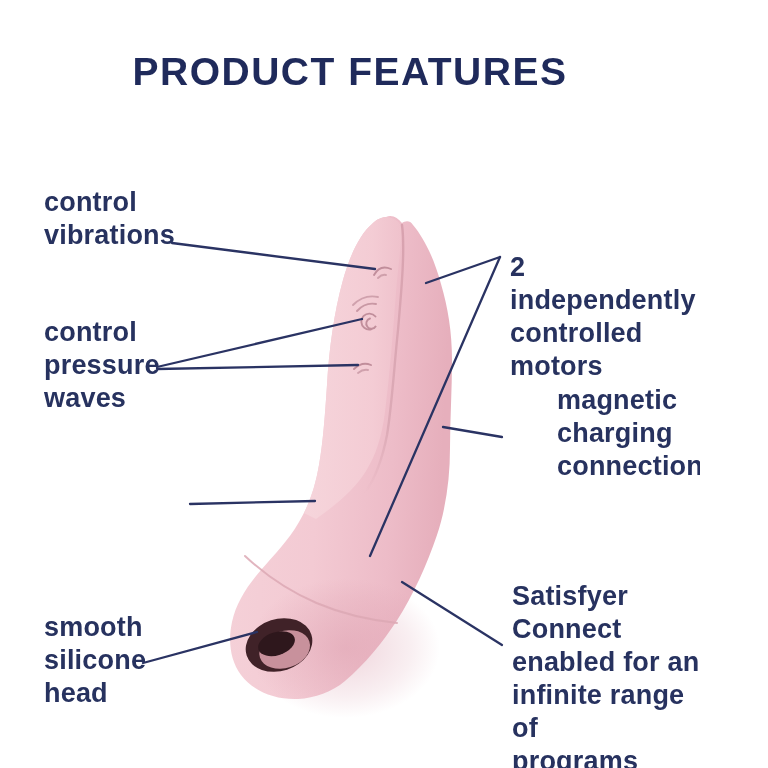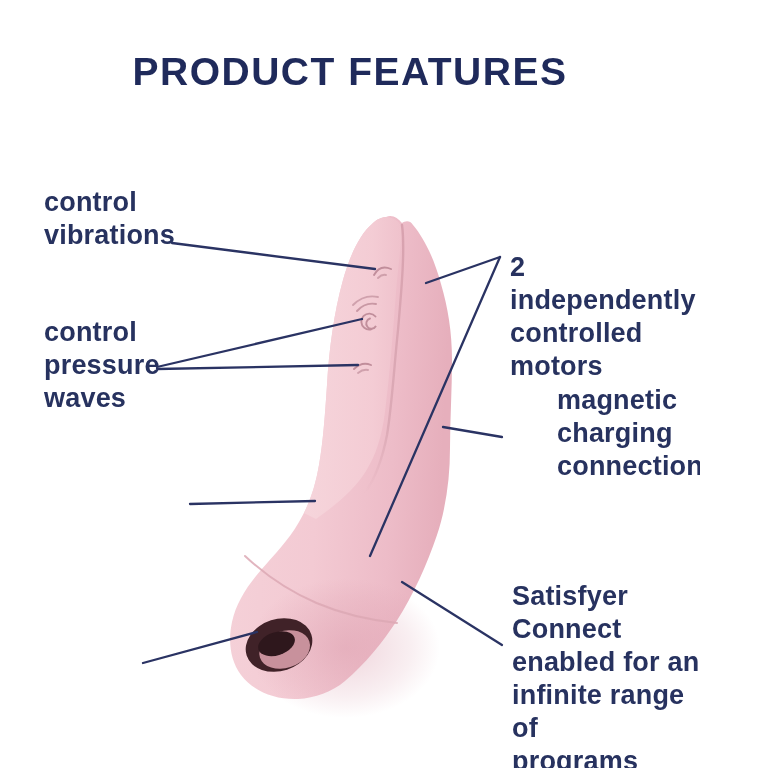--- a/index.html
+++ b/index.html
@@ -143,20 +143,23 @@
       <line class="pointer" x1="502" y1="437" x2="443" y2="427"></line>
       <line class="pointer" x1="402" y1="582" x2="502" y2="645"></line>
     </g>
   </svg>
 
   <div class="label" id="lbl-control-vibrations">control
 vibrations</div>
   <div class="label" id="lbl-control-pressure-waves">control
 pressure
 waves</div>
+  <div class="label" id="lbl-smooth-silicone-head">smooth
+silicone
+head</div>
   <div class="label" id="lbl-independent-motors">2 independently
 controlled motors</div>
   <div class="label" id="lbl-magnetic-charging">magnetic
 charging
 connection</div>
   <div class="label" id="lbl-satisfyer-connect">Satisfyer Connect
 enabled for an
 infinite range of
 programs</div>
 

